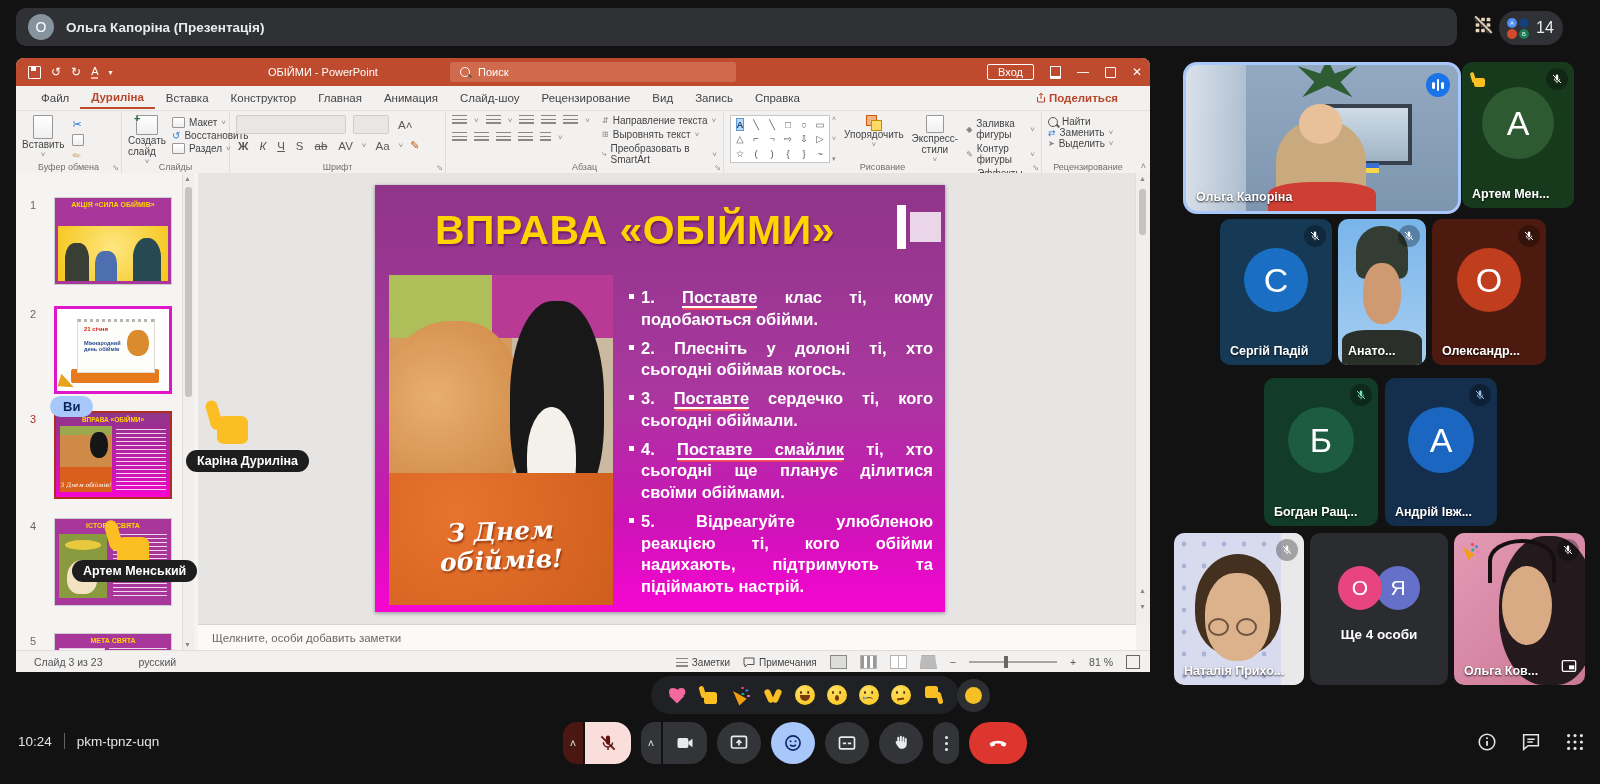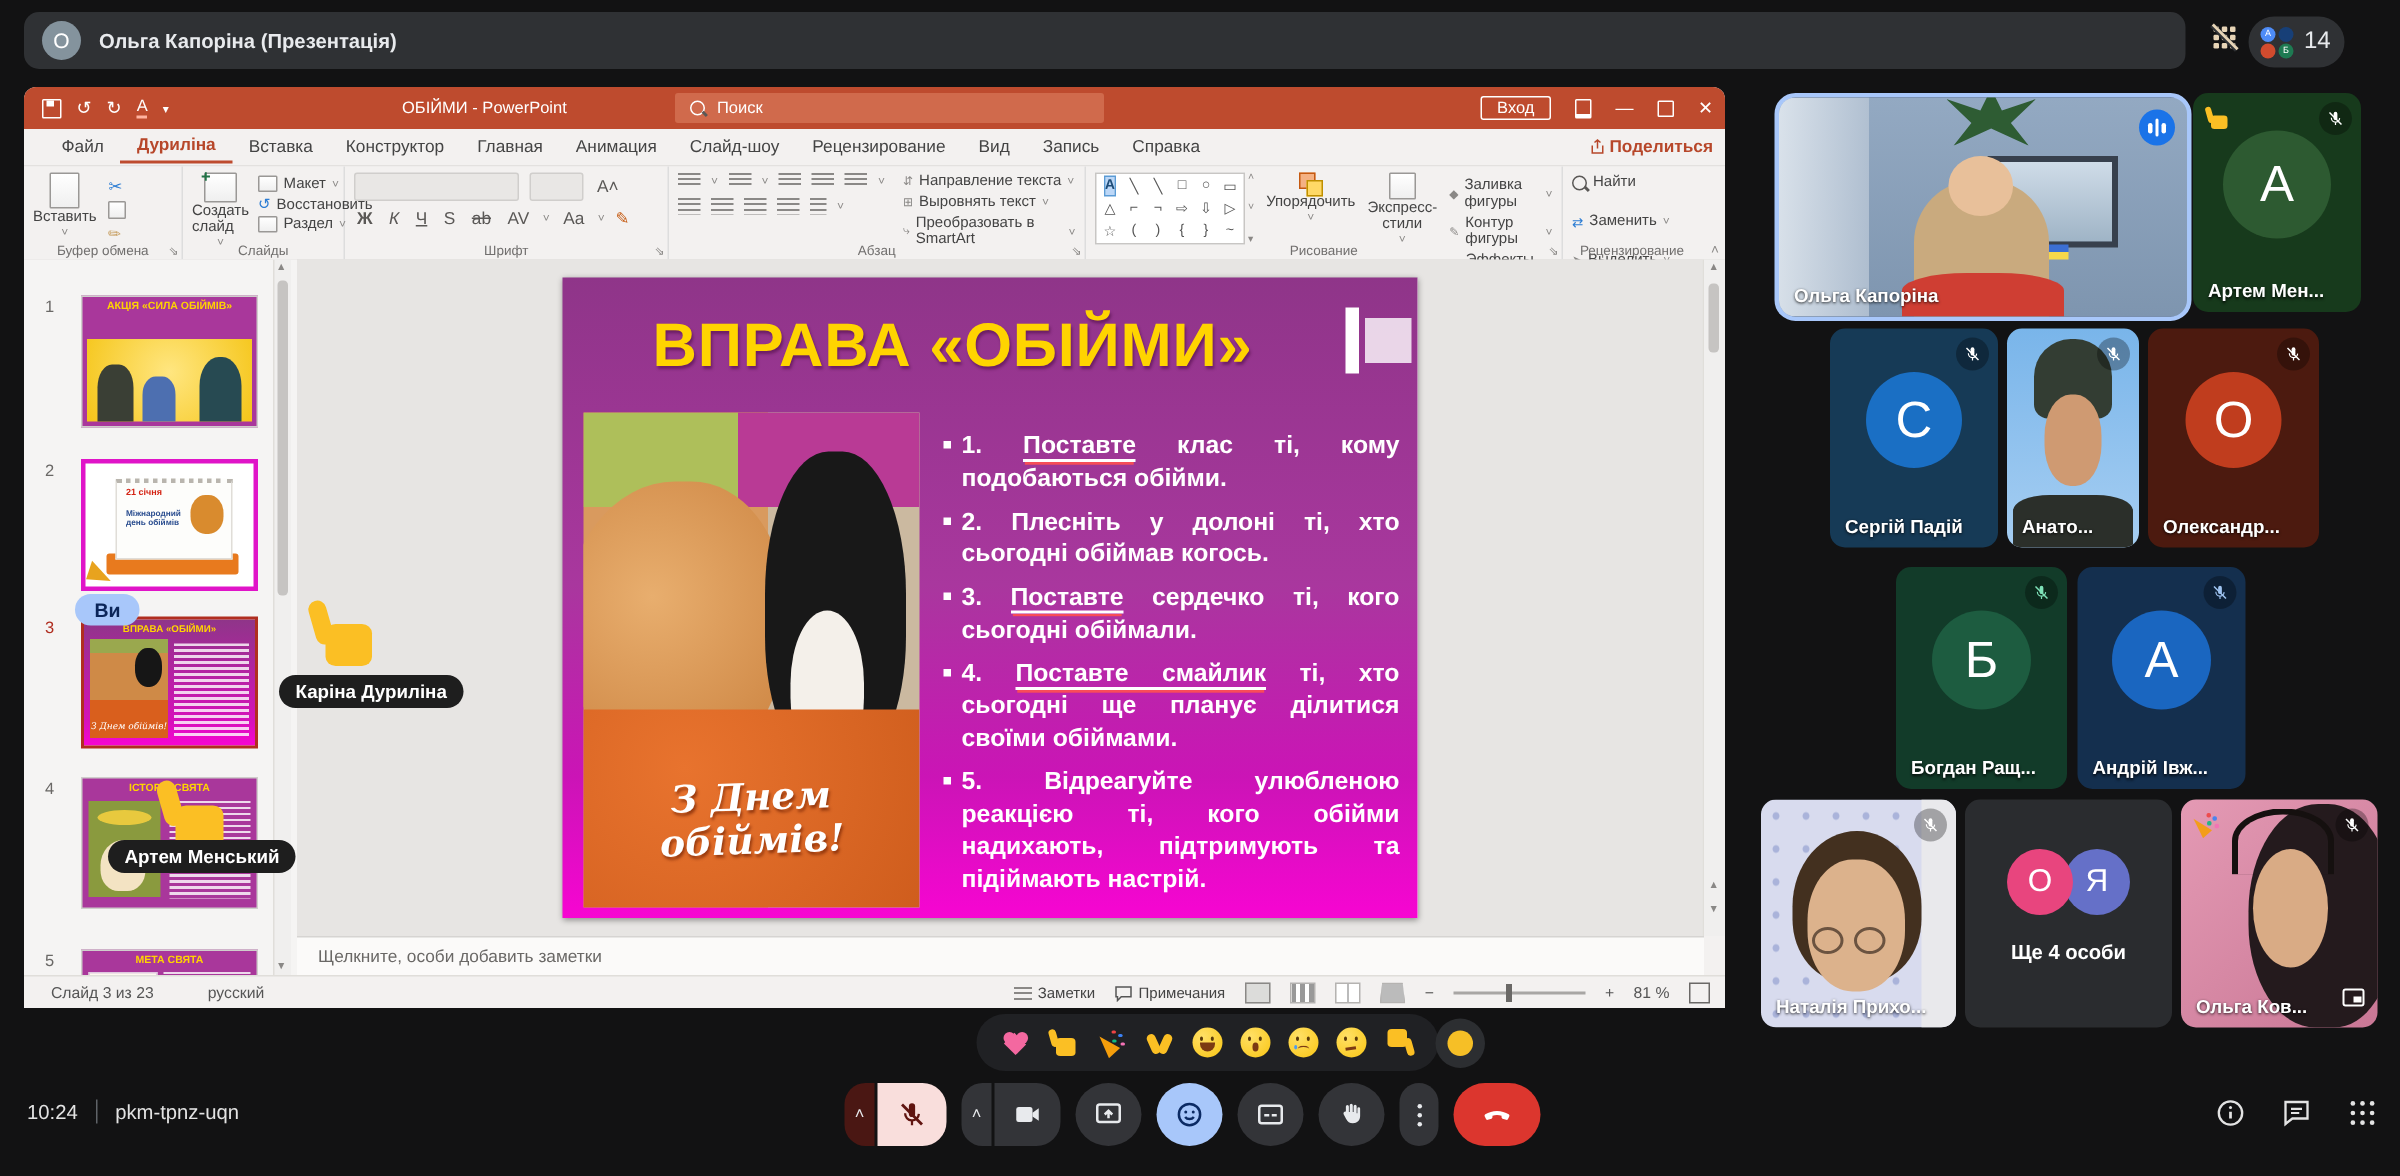--- a/index.html
+++ b/index.html
@@ -23,21 +23,21 @@
   .ttl-name{position:absolute;left:252px;font-size:11px}
   .srch{position:absolute;left:434px;top:4px;width:286px;height:20px;background:#d06a4c;border-radius:2px;display:flex;align-items:center;gap:8px;padding:0 10px;color:#fff;box-sizing:border-box}
   .ttl-right{position:absolute;right:8px;display:flex;align-items:center;gap:16px}
   .vhod{border:1px solid #fff;padding:1px 10px;border-radius:2px;font-size:11px}
   .winbtn{font-size:12px;color:#fff}
   .restore{width:9px;height:9px;border:1.2px solid #fff;border-radius:1px}
   
   .tabs{height:24px;background:#f3f1f0;display:flex;align-items:center;padding-left:14px;gap:0;position:relative;border-bottom:1px solid #e3e1df}
   .tab{padding:4px 11px;font-size:11.5px;color:#444}
   .tab.active{font-weight:bold;color:#b7472a;border-bottom:2.5px solid #be4b2e}
-  .share{position:absolute;right:8px;color:#b7472a;font-weight:bold;font-size:11.5px;display:flex;gap:2px;align-items:center}
+  .share{position:absolute;right:32px;color:#b7472a;font-weight:bold;font-size:11.5px;display:flex;gap:2px;align-items:center}
   
   .ribbon{height:62px;display:flex;background:#f3f1f0;border-bottom:1px solid #d6d4d2;position:relative}
   .grp{position:relative;display:flex;flex-direction:column;box-sizing:border-box;padding:4px 6px 2px 6px;border-right:1px solid #ddd}
   .glabel{position:absolute;bottom:1px;left:0;right:0;text-align:center;font-size:9px;color:#716f6e}
   .gray{color:#a8a6a4}
   .dk{font-size:8px;color:#8a8886}
   .btncol{display:flex;flex-direction:column;align-items:center;font-size:10px;color:#444}
   .smallrow{display:flex;gap:7px;align-items:center}
   .ri{width:14px;height:12px;border:1px solid #9a9896;border-radius:1px;display:inline-block;background:linear-gradient(#fff,#efefef)}
   .fl{display:flex;align-items:center;gap:4px;font-size:10px;color:#444}
@@ -411,21 +411,21 @@
                 <span>Эффекты фигуры</span>
                 <span class="chev">˅</span>
               </span>
           </div>
         </div>
         <span class="glabel">Рисование</span>
         <span class="launch">⇘</span>
       </div>
 
       <div class="grp" style="width:92px;border-right:none">
-        <div style="display:flex;flex-direction:column;gap:15px;font-size:10px;color:#444;padding-top:1px">
+        <div style="display:flex;flex-direction:column;gap:0;font-size:10px;color:#444;padding-top:1px">
           <span class="fl">
               <span class="mag"></span>
               <span>Найти</span>
             </span>
           <span class="fl">
               <span style="color:#2b7cd3;font-size:9px">⇄</span>
               <span>Заменить</span>
               <span class="chev">˅</span>
             </span>
           <span class="fl">

